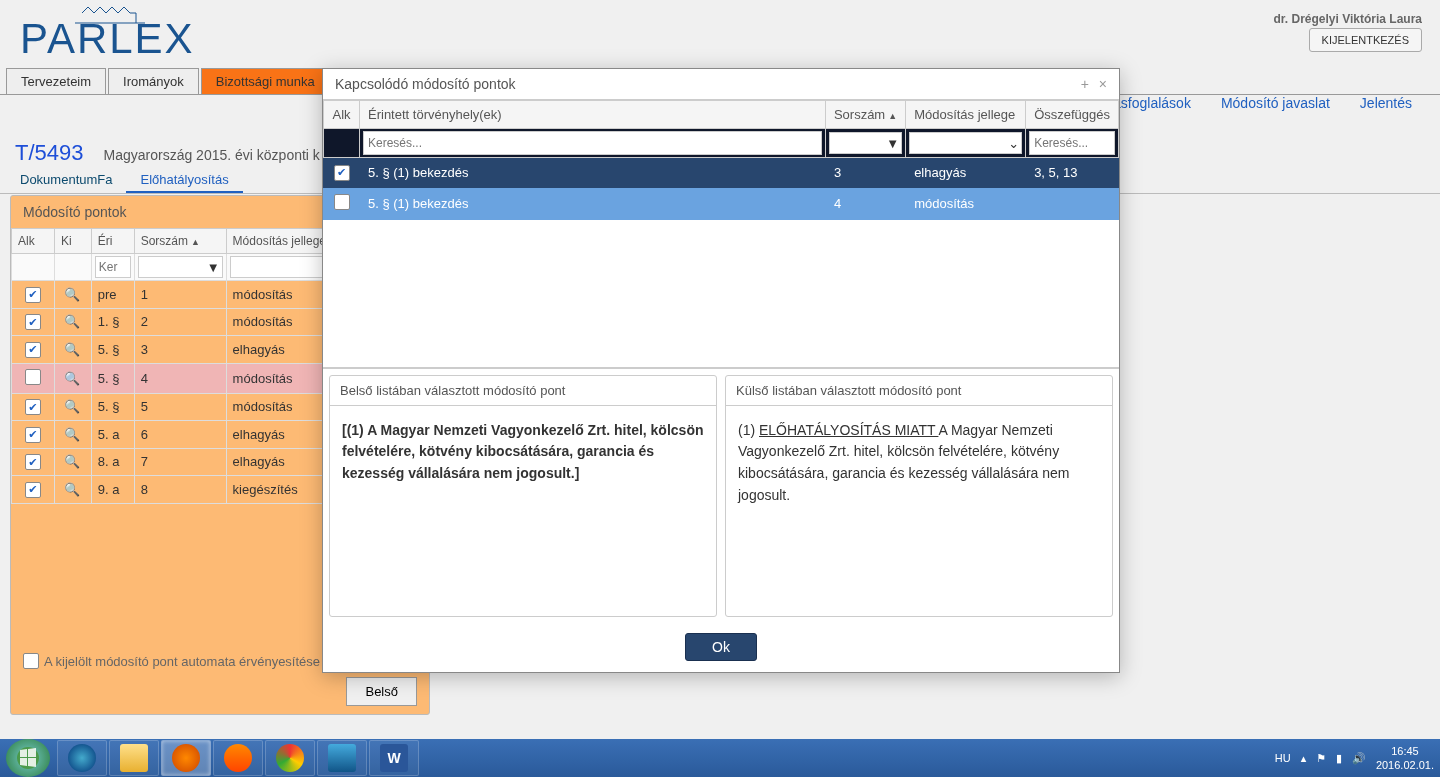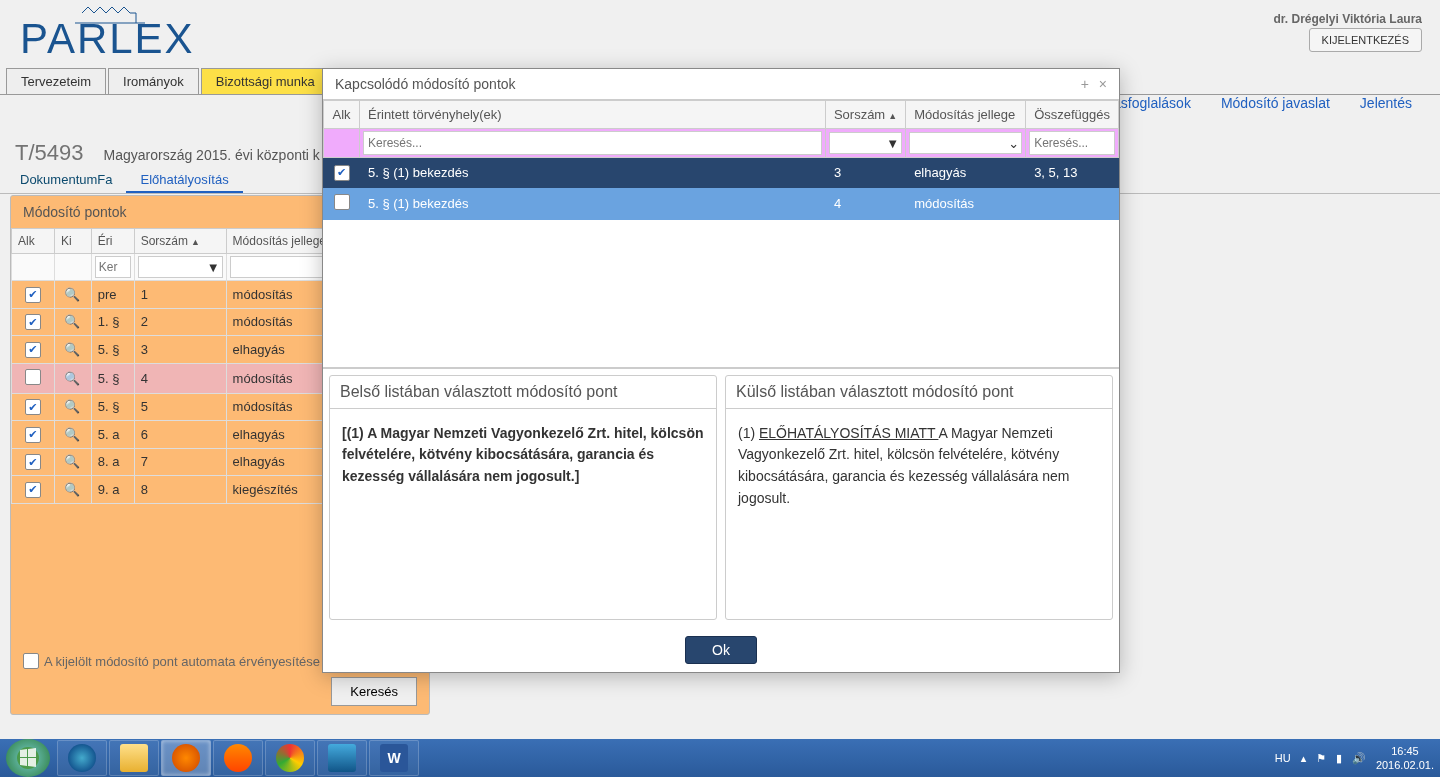--- a/index.html
+++ b/index.html
@@ -10,31 +10,31 @@
 
 
 .user-area { position: absolute; top: 12px; right: 18px; text-align: right; font-size: 12px; }
 .user-name { font-weight: bold; color: #666; margin-left: 48px; }
 .user-role { color: #888; font-size: 11px; }
 .logout-btn { display: inline-block; margin-top: 2px; padding: 5px 12px; border: 1px solid #aaa; border-radius: 3px; background: #f5f5f5; cursor: pointer; font-size: 11px; }
 
 
 .top-tabs { position: absolute; top: 68px; left: 0; right: 0; border-bottom: 1px solid #999; display: flex; padding-left: 6px; }
 .top-tab { padding: 5px 14px; border: 1px solid #999; border-bottom: none; margin-right: 2px; background: #eee; cursor: pointer; font-size: 13px; }
-.top-tab.active { background: #fde047; }
+.top-tab.active { background: #f97316; }
 
 
 .breadcrumb-bar { position: absolute; top: 95px; left: 0; right: 0; padding: 8px 15px; font-size: 14px; display: flex; align-items: center; }
 .breadcrumb-text { color: #444; }
 .breadcrumb-links { position: absolute; right: 28px; display: flex; gap: 30px; }
 .breadcrumb-link { color: #2060c0; cursor: pointer; }
 
 
 .doc-title-bar { position: absolute; top: 140px; left: 15px; right: 15px; display: flex; align-items: baseline; gap: 20px; }
-.doc-id { font-size: 22px; color: #737373; font-weight: 400; }
+.doc-id { font-size: 22px; color: #1d4ed8; font-weight: 400; }
 .doc-title { font-size: 14px; color: #555; }
 
 
 .sub-tabs { position: absolute; top: 168px; left: 0; right: 0; border-bottom: 1px solid #bbb; display: flex; padding-left: 6px; }
 .sub-tab { padding: 4px 14px; font-size: 13px; color: #0c4a6e; cursor: pointer; }
 .sub-tab.active { color: #2060c0; border-bottom: 2px solid #2060c0; }
 
 
 .left-panel { position: absolute; top: 195px; left: 10px; width: 420px; height: 520px; border: 1px solid #bbb; background: #fdba74; border-radius: 3px; }
 .left-panel-title { padding: 8px 12px; font-size: 14px; color: #555; }
@@ -55,28 +55,28 @@
 .auto-checkbox { position: absolute; bottom: 45px; left: 12px; display: flex; align-items: center; gap: 5px; font-size: 13px; color: #666; }
 .tovabb-btn { position: absolute; bottom: 8px; right: 12px; padding: 6px 18px; border: 1px solid #999; background: #f0f0f0; cursor: pointer; font-size: 13px; }
 
 
 .modal { position: absolute; top: 68px; left: 322px; width: 798px; height: 605px; background: #fff; border: 1px solid #888; box-shadow: 0 4px 20px rgba(0,0,0,0.25); z-index: 100; }
 .modal-header { padding: 7px 12px; border-bottom: 1px solid #ccc; display: flex; justify-content: space-between; align-items: center; font-size: 14px; color: #555; }
 .modal-header-icons { display: flex; gap: 10px; color: #999; cursor: pointer; font-size: 14px; }
 .modal-table-wrap { padding: 0; border-bottom: 1px solid #ccc; }
 .modal-table { width: 100%; border-collapse: collapse; }
 .modal-table th { background: #f5f5f5; border: 1px solid #ccc; padding: 6px 8px; font-weight: normal; font-size: 13px; text-align: left; color: #555; }
-.modal-table .filter-row td { padding: 2px 3px; background: #f0abfc; border: 1px solid #ccc; }
+.modal-table .filter-row td { padding: 2px 3px; background: #0f172a; border: 1px solid #ccc; }
 .modal-filter-input { width: 100%; border: 1px solid #ccc; padding: 4px; font-size: 12px; color: #999; }
 .modal-row-sel td { background: #28466e; color: #fff; padding: 6px 8px; border: 1px solid #28466e; }
 .modal-row-alt td { background: #6aa3e0; color: #fff; padding: 6px 8px; border: 1px solid #6aa3e0; }
 .modal-empty { height: 148px; border-bottom: 1px solid #ccc; }
 .modal-panels { display: flex; padding: 6px; gap: 8px; }
 .modal-panel { flex: 1; border: 1px solid #ccc; border-radius: 3px; }
-.modal-panel-header { padding: 7px 10px; border-bottom: 1px solid #ccc; font-size: 16px; color: #555; }
+.modal-panel-header { padding: 7px 10px; border-bottom: 1px solid #ccc; font-size: 13px; color: #555; }
 .modal-panel-body { padding: 14px 12px; font-size: 14px; line-height: 1.55; color: #333; min-height: 210px; }
 .bold-text { font-weight: bold; }
 .underline { text-decoration: underline; }
 .modal-footer { text-align: center; padding: 10px; }
 .ok-btn { padding: 5px 26px; background: #28466e; color: #fff; border: 1px solid #1a3050; border-radius: 3px; cursor: pointer; font-size: 14px; }
 
 
 .taskbar { position: absolute; bottom: 0; left: 0; right: 0; height: 38px; background: linear-gradient(to bottom, #3a6fb5, #2a5a9a); display: flex; align-items: center; }
 .start-btn { width: 44px; height: 38px; background: radial-gradient(circle, #7cc, #2a7a3a); border-radius: 50%; margin: 0 6px; display:flex; align-items:center; justify-content:center; }
 .tb-item { width: 50px; height: 36px; border: 1px solid rgba(255,255,255,0.2); margin: 0 1px; display: flex; align-items: center; justify-content: center; background: rgba(255,255,255,0.05); border-radius: 2px; }
@@ -218,21 +218,21 @@
           <td>8</td>
           <td>kiegészítés</td>
           <td>6</td>
         </tr>
       </tbody>
   </table>
   <div class="auto-checkbox">
     <span class="chk-wrap"></span>
     <span>A kijelölt módosító pont automata érvényesítése</span>
   </div>
-  <button class="tovabb-btn">Keresés</button>
+  <button class="tovabb-btn">Belső</button>
 </div>
 
 <div class="modal">
   <div class="modal-header">
     <span>Kapcsolódó módosító pontok</span>
     <div class="modal-header-icons">
       <span>+</span>
       <span>×</span>
     </div>
   </div>

